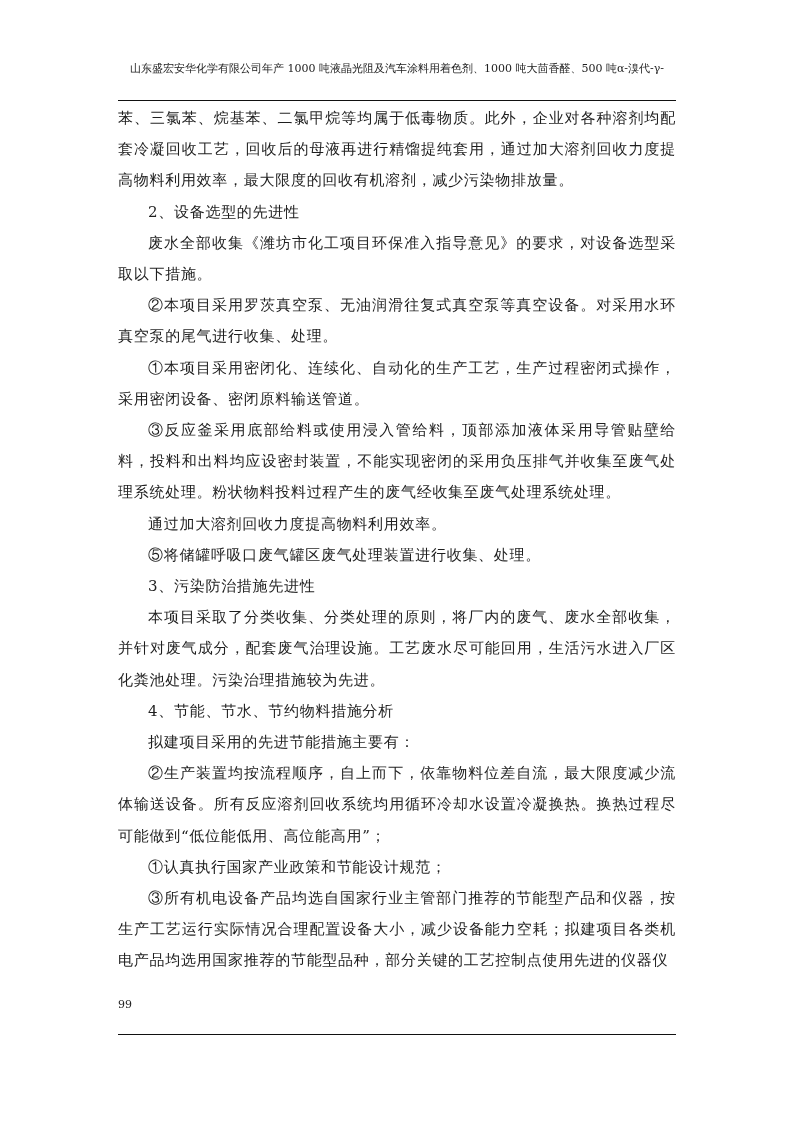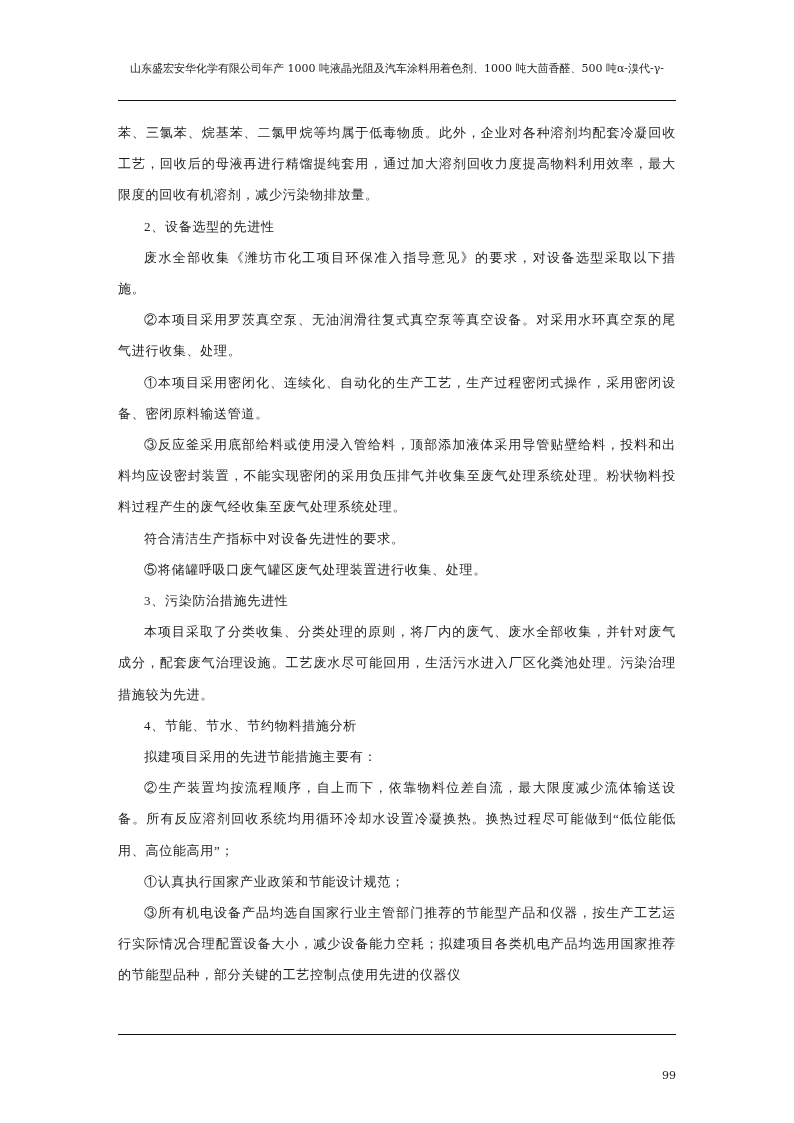--- a/index.html
+++ b/index.html
@@ -29,71 +29,70 @@
     position: absolute;
     left: 118px;
     top: 100px;
     width: 558px;
     height: 0;
     border-top: 1.6px solid #111;
   }
   .body-text {
     position: absolute;
     left: 118px;
-    top: 117px;
+    top: 103px;
     width: 558px;
-    font-size: 13px;
+    font-size: 15px;
     line-height: 31.2px;
     color: #1e1e1e;
     letter-spacing: 0.72px;
-    font-family: Liberation Serif, serif;
   }
   .body-text p {
     margin: 0;
     text-align: justify;
     text-align-last: left;
   }
   .body-text p.indent {
     text-indent: 2em;
   }
   .footer-rule {
     position: absolute;
     left: 118px;
     top: 1034px;
     width: 558px;
     height: 0;
     border-top: 1px solid #111;
   }
   .page-number {
     position: absolute;
     left: 118px;
-    top: 1069px;
+    top: 998px;
     width: 558px;
-    text-align: right;
+    text-align: left;
     font-size: 11px;
     line-height: 14px;
     color: #222;
   }
 </style>
 </head>
 <body>
 
 <div class="page-header">
   <div>山东盛宏安华化学有限公司年产 1000 吨液晶光阻及汽车涂料用着色剂、1000 吨大茴香醛、500 吨α-溴代-γ-</div>
 </div>
 <div class="header-rule"></div>
 
 <div class="body-text">
   <p>苯、三氯苯、烷基苯、二氯甲烷等均属于低毒物质。此外，企业对各种溶剂均配套冷凝回收工艺，回收后的母液再进行精馏提纯套用，通过加大溶剂回收力度提高物料利用效率，最大限度的回收有机溶剂，减少污染物排放量。</p>
   <p class="indent">2、设备选型的先进性</p>
   <p class="indent">废水全部收集《潍坊市化工项目环保准入指导意见》的要求，对设备选型采取以下措施。</p>
   <p class="indent">②本项目采用罗茨真空泵、无油润滑往复式真空泵等真空设备。对采用水环真空泵的尾气进行收集、处理。</p>
   <p class="indent">①本项目采用密闭化、连续化、自动化的生产工艺，生产过程密闭式操作，采用密闭设备、密闭原料输送管道。</p>
   <p class="indent">③反应釜采用底部给料或使用浸入管给料，顶部添加液体采用导管贴壁给料，投料和出料均应设密封装置，不能实现密闭的采用负压排气并收集至废气处理系统处理。粉状物料投料过程产生的废气经收集至废气处理系统处理。</p>
-  <p class="indent">符合清洁生产指标中对设备先进性的要求。</p>
+  <p class="indent">通过加大溶剂回收力度提高物料利用效率。</p>
   <p class="indent">⑤将储罐呼吸口废气罐区废气处理装置进行收集、处理。</p>
   <p class="indent">3、污染防治措施先进性</p>
   <p class="indent">本项目采取了分类收集、分类处理的原则，将厂内的废气、废水全部收集，并针对废气成分，配套废气治理设施。工艺废水尽可能回用，生活污水进入厂区化粪池处理。污染治理措施较为先进。</p>
   <p class="indent">4、节能、节水、节约物料措施分析</p>
   <p class="indent">拟建项目采用的先进节能措施主要有：</p>
   <p class="indent">②生产装置均按流程顺序，自上而下，依靠物料位差自流，最大限度减少流体输送设备。所有反应溶剂回收系统均用循环冷却水设置冷凝换热。换热过程尽可能做到“低位能低用、高位能高用”；</p>
   <p class="indent">①认真执行国家产业政策和节能设计规范；</p>
   <p class="indent">③所有机电设备产品均选自国家行业主管部门推荐的节能型产品和仪器，按生产工艺运行实际情况合理配置设备大小，减少设备能力空耗；拟建项目各类机电产品均选用国家推荐的节能型品种，部分关键的工艺控制点使用先进的仪器仪</p>
 </div>
 

